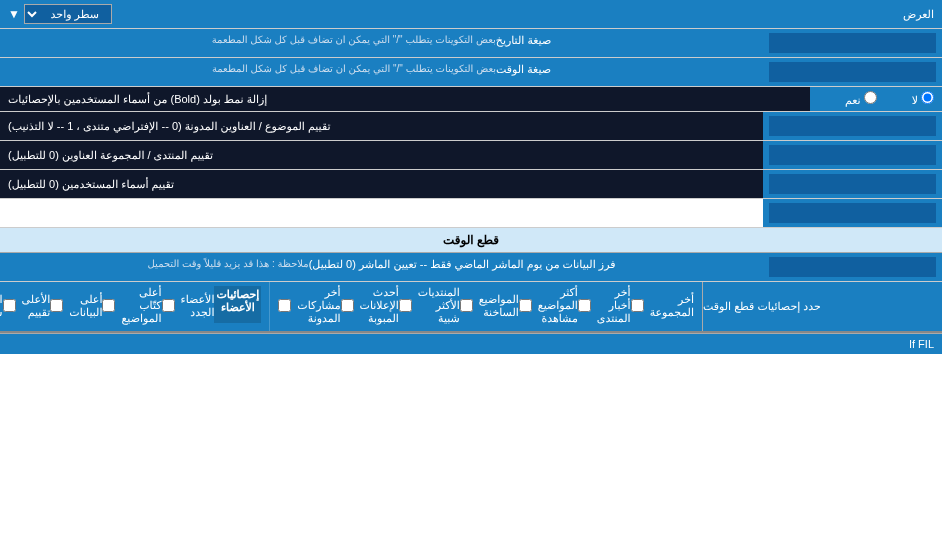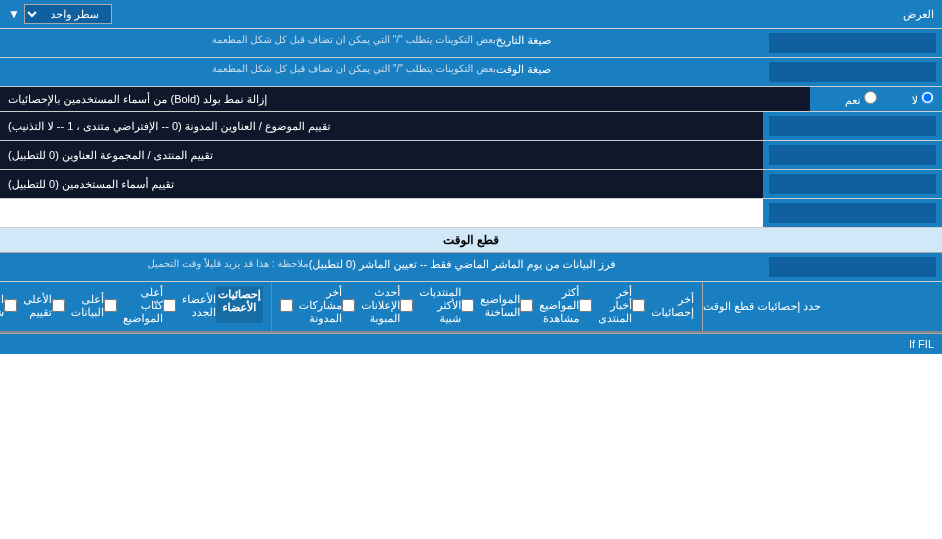--- a/index.html
+++ b/index.html
@@ -258,21 +258,21 @@
 <div class="checkboxes-outer">
 
   <div class="stat-label-outer">
     <span>حدد إحصائيات قطع الوقت</span>
   </div>
 
   <div class="check-cols">
 
     <div class="check-col">
       <div class="check-item">
-        <span>أخر إحصائيات</span>
+        <span>أخر المجموعة</span>
         <input type="checkbox" style="">
       </div>
       <div class="check-item">
         <span>أخر أخبار المنتدى</span>
         <input type="checkbox" style="">
       </div>
       <div class="check-item">
         <span>أكثر المواضيع مشاهدة</span>
         <input type="checkbox" style="">
       </div>

